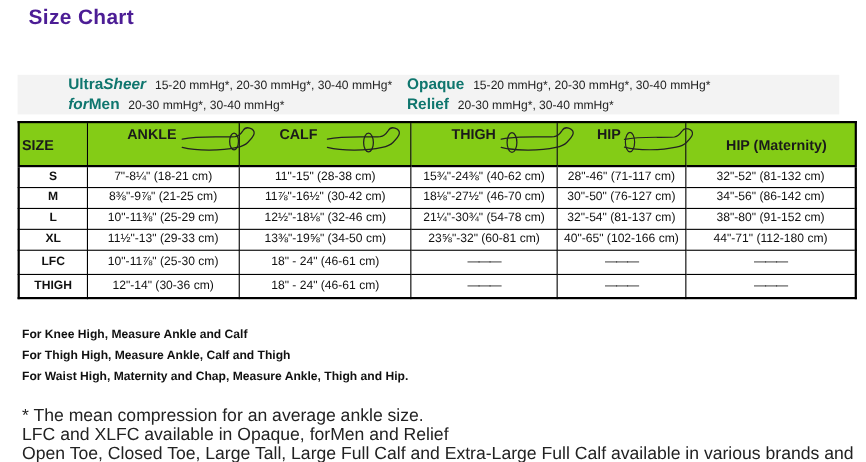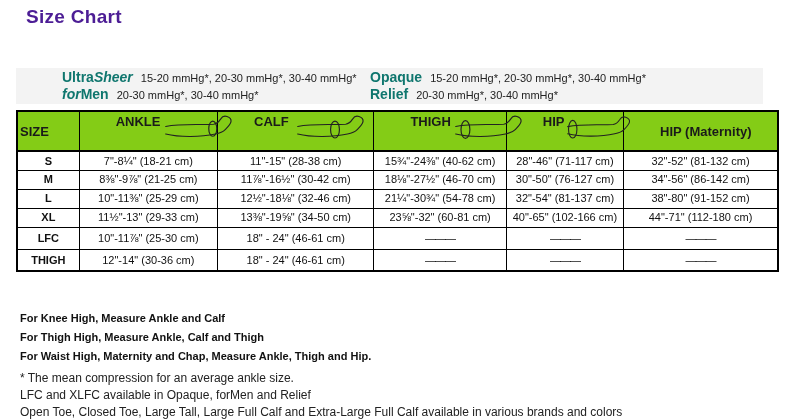--- a/index.html
+++ b/index.html
@@ -50,24 +50,24 @@
   .leg-icon{flex:0 0 auto;margin-left:2px;}
   table.size-chart tbody td{
     font-size:11px;text-align:center;vertical-align:middle;
     white-space:pre-line;line-height:1.3;color:#111;
   }
   td.size-cell{font-weight:bold;font-size:12px;}
   td.dash-cell{color:#777;font-size:11px;letter-spacing:-1px;}
   tr.r-std{height:19px;}
   tr.r-tall{height:37px;}
   tr.r-med{height:22px;}
-  .notes-bold{position:absolute;top:312px;left:20px;}
+  .notes-bold{position:absolute;top:298px;left:20px;}
   .notes-bold .note{font-size:11px;font-weight:bold;margin:0 0 7px 0;color:#111;}
   .footnotes{position:absolute;top:371px;left:20px;}
-  .footnotes .note{font-size:12px;margin:0 0 2px 0;line-height:15px;color:#222;}
+  .footnotes .note{font-size:16px;margin:0 0 2px 0;line-height:15px;color:#222;}
   svg .stroke{fill:none;stroke:#222;stroke-width:1.3;stroke-linecap:round;stroke-linejoin:round;}
 </style>
 </head>
 <body>
 
 <div class="page-title">Size Chart</div>
 
 <div class="brand-band">
   <div class="brand-group left">
     <div class="brand-line">

